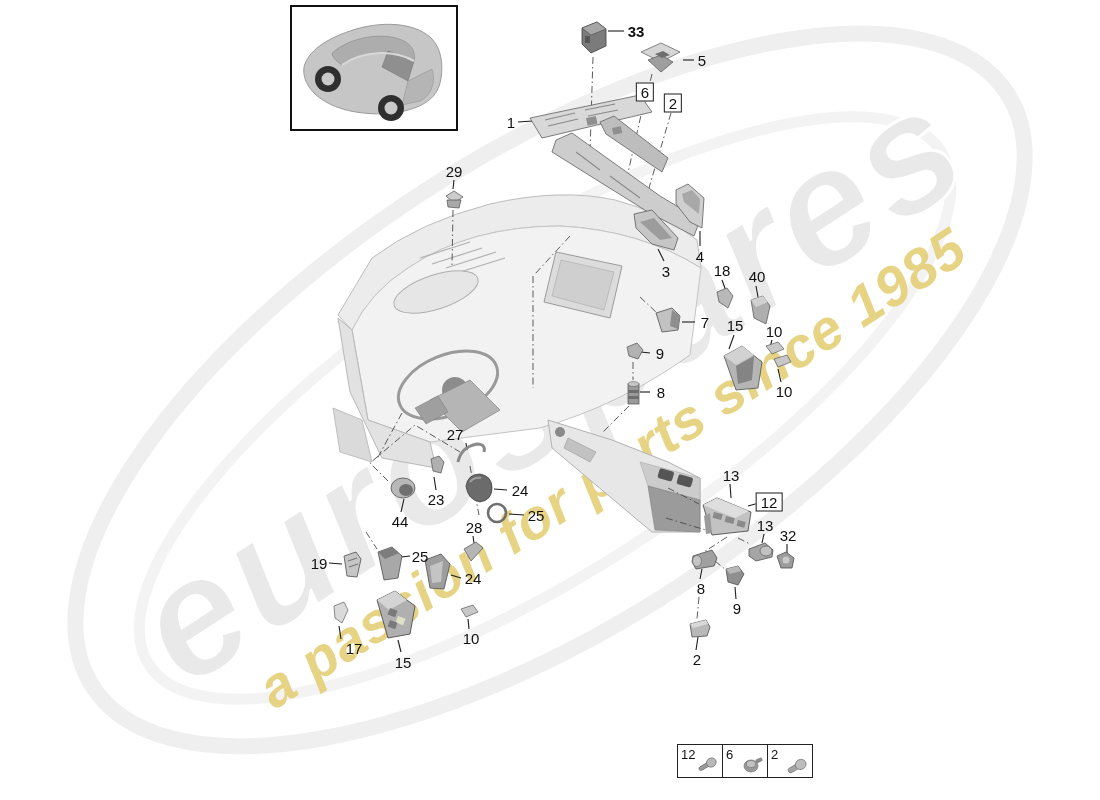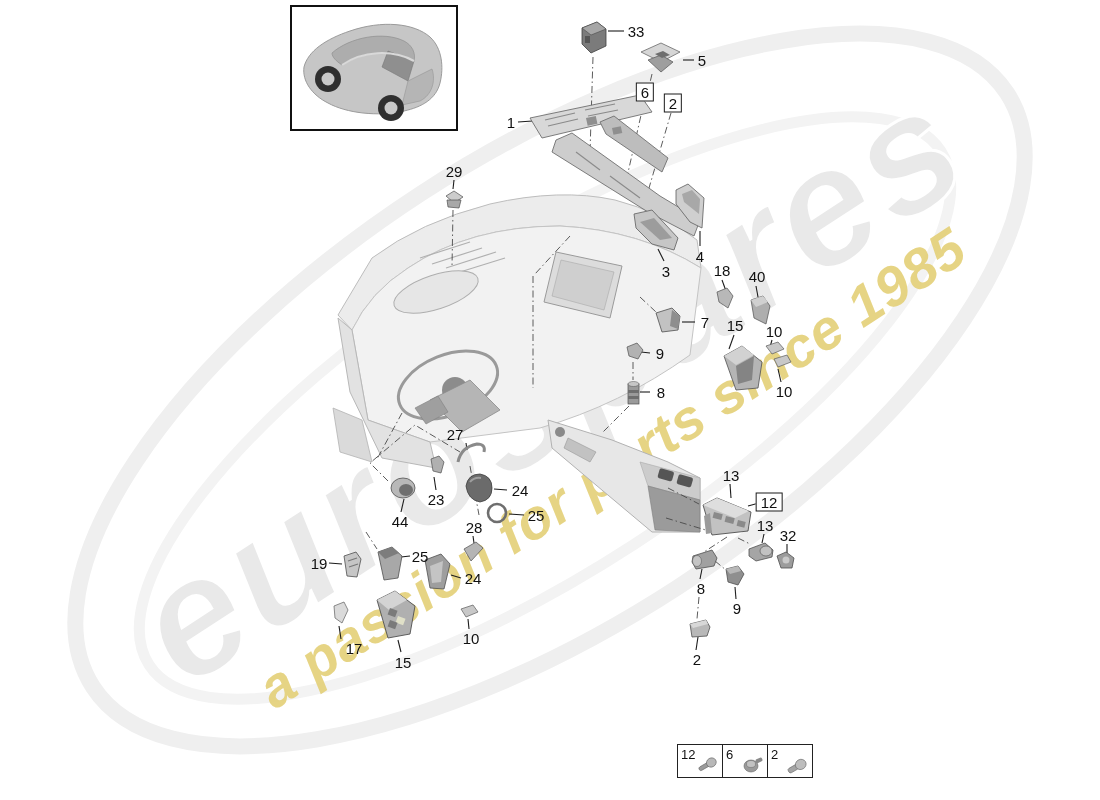--- a/index.html
+++ b/index.html
@@ -7,21 +7,21 @@
        font-family:"Liberation Sans",sans-serif;}
   .layer{position:absolute;left:0;top:0;width:1100px;height:800px;pointer-events:none;}
   .brand{position:absolute;left:550px;top:385px;transform:translate(-50%,-50%) rotate(-33deg);
          font-size:168px;font-weight:bold;font-style:italic;letter-spacing:4px;
          color:#e9e9e9;-webkit-text-stroke:3px #ffffff;white-space:nowrap;}
   .tagline{position:absolute;left:612px;top:468px;transform:translate(-50%,-50%) rotate(-33deg);
          font-size:56px;font-weight:bold;font-style:italic;letter-spacing:1px;
          color:rgba(226,204,110,0.85);white-space:nowrap;}
   .callout{position:absolute;transform:translate(-50%,-50%);font-size:15px;color:#101010;
          line-height:1;white-space:nowrap;}
-  .callout.bold{font-weight:normal;}
+  .callout.bold{font-weight:bold;}
   .callout.boxed{border:1.5px solid #1a1a1a;padding:1px 4px;background:#fff;}
   .carbox{position:absolute;left:290px;top:5px;width:164px;height:122px;
          border:2px solid #111;background:#fff;}
   .legend{position:absolute;left:677px;top:744px;display:flex;border:1.5px solid #222;background:#fff;}
   .legend-cell{width:44px;height:32px;border-right:1.5px solid #222;position:relative;}
   .legend-cell:last-child{border-right:none;}
   .legend-qty{position:absolute;left:3px;top:2px;font-size:13px;color:#111;}
   .legend-ic{position:absolute;right:2px;bottom:2px;}
 </style>
 </head>

